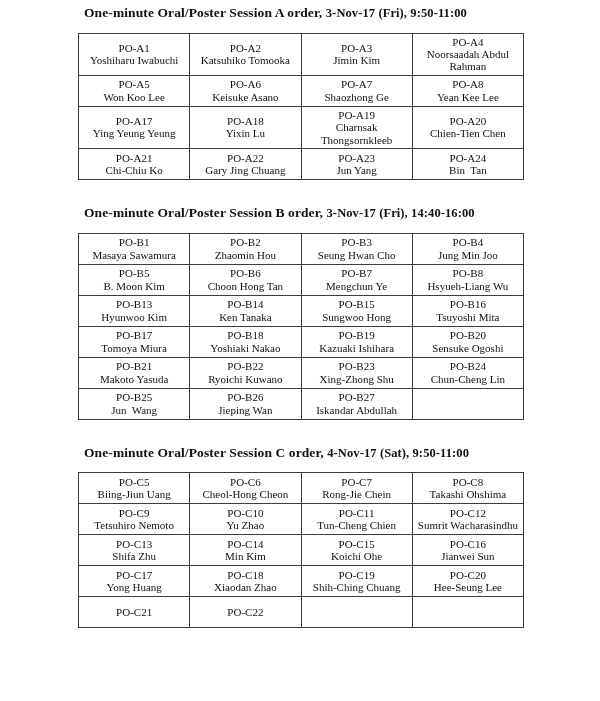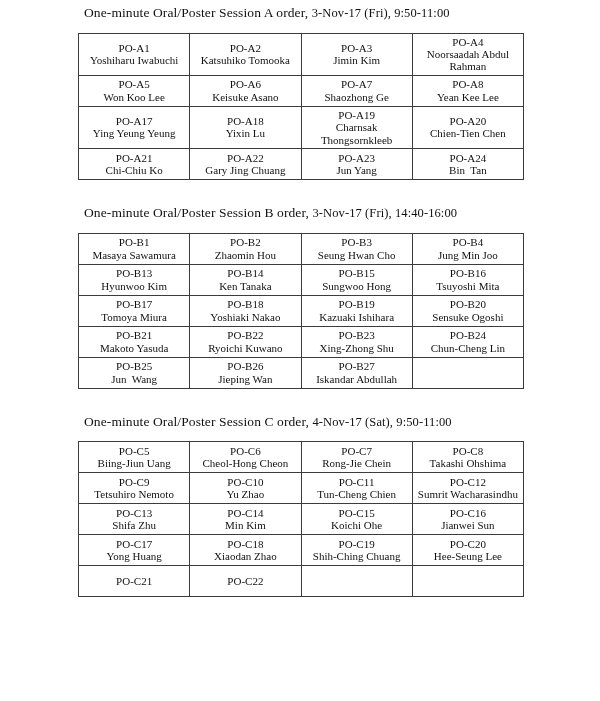--- a/index.html
+++ b/index.html
@@ -17,21 +17,21 @@
     width: 600px;
     height: 701px;
     padding: 5px 0 0 78px;
   }
   .session {
     width: 446px;
     margin-bottom: 2px;
   }
   .session-title {
     margin: 0 0 12px 6px;
-    font-weight: normal;
+    font-weight: bold;
     font-size: 13.5px;
     line-height: 1.15;
     white-space: nowrap;
     letter-spacing: 0.1px;
   }
   .session-title .title-time {
     font-size: 12.5px;
   }
   table.session-table {
     border-collapse: collapse;
@@ -153,20 +153,38 @@
               <div class="code">PO-B3</div>
               <div class="name">Seung Hwan Cho</div>
             </td>
             <td>
               <div class="code">PO-B4</div>
               <div class="name">Jung Min Joo</div>
             </td>
           </tr>
           <tr>
             <td>
+              <div class="code">PO-B5</div>
+              <div class="name">B. Moon Kim</div>
+            </td>
+            <td>
+              <div class="code">PO-B6</div>
+              <div class="name">Choon Hong Tan</div>
+            </td>
+            <td>
+              <div class="code">PO-B7</div>
+              <div class="name">Mengchun Ye</div>
+            </td>
+            <td>
+              <div class="code">PO-B8</div>
+              <div class="name">Hsyueh-Liang Wu</div>
+            </td>
+          </tr>
+          <tr>
+            <td>
               <div class="code">PO-B13</div>
               <div class="name">Hyunwoo Kim</div>
             </td>
             <td>
               <div class="code">PO-B14</div>
               <div class="name">Ken Tanaka</div>
             </td>
             <td>
               <div class="code">PO-B15</div>
               <div class="name">Sungwoo Hong</div>

